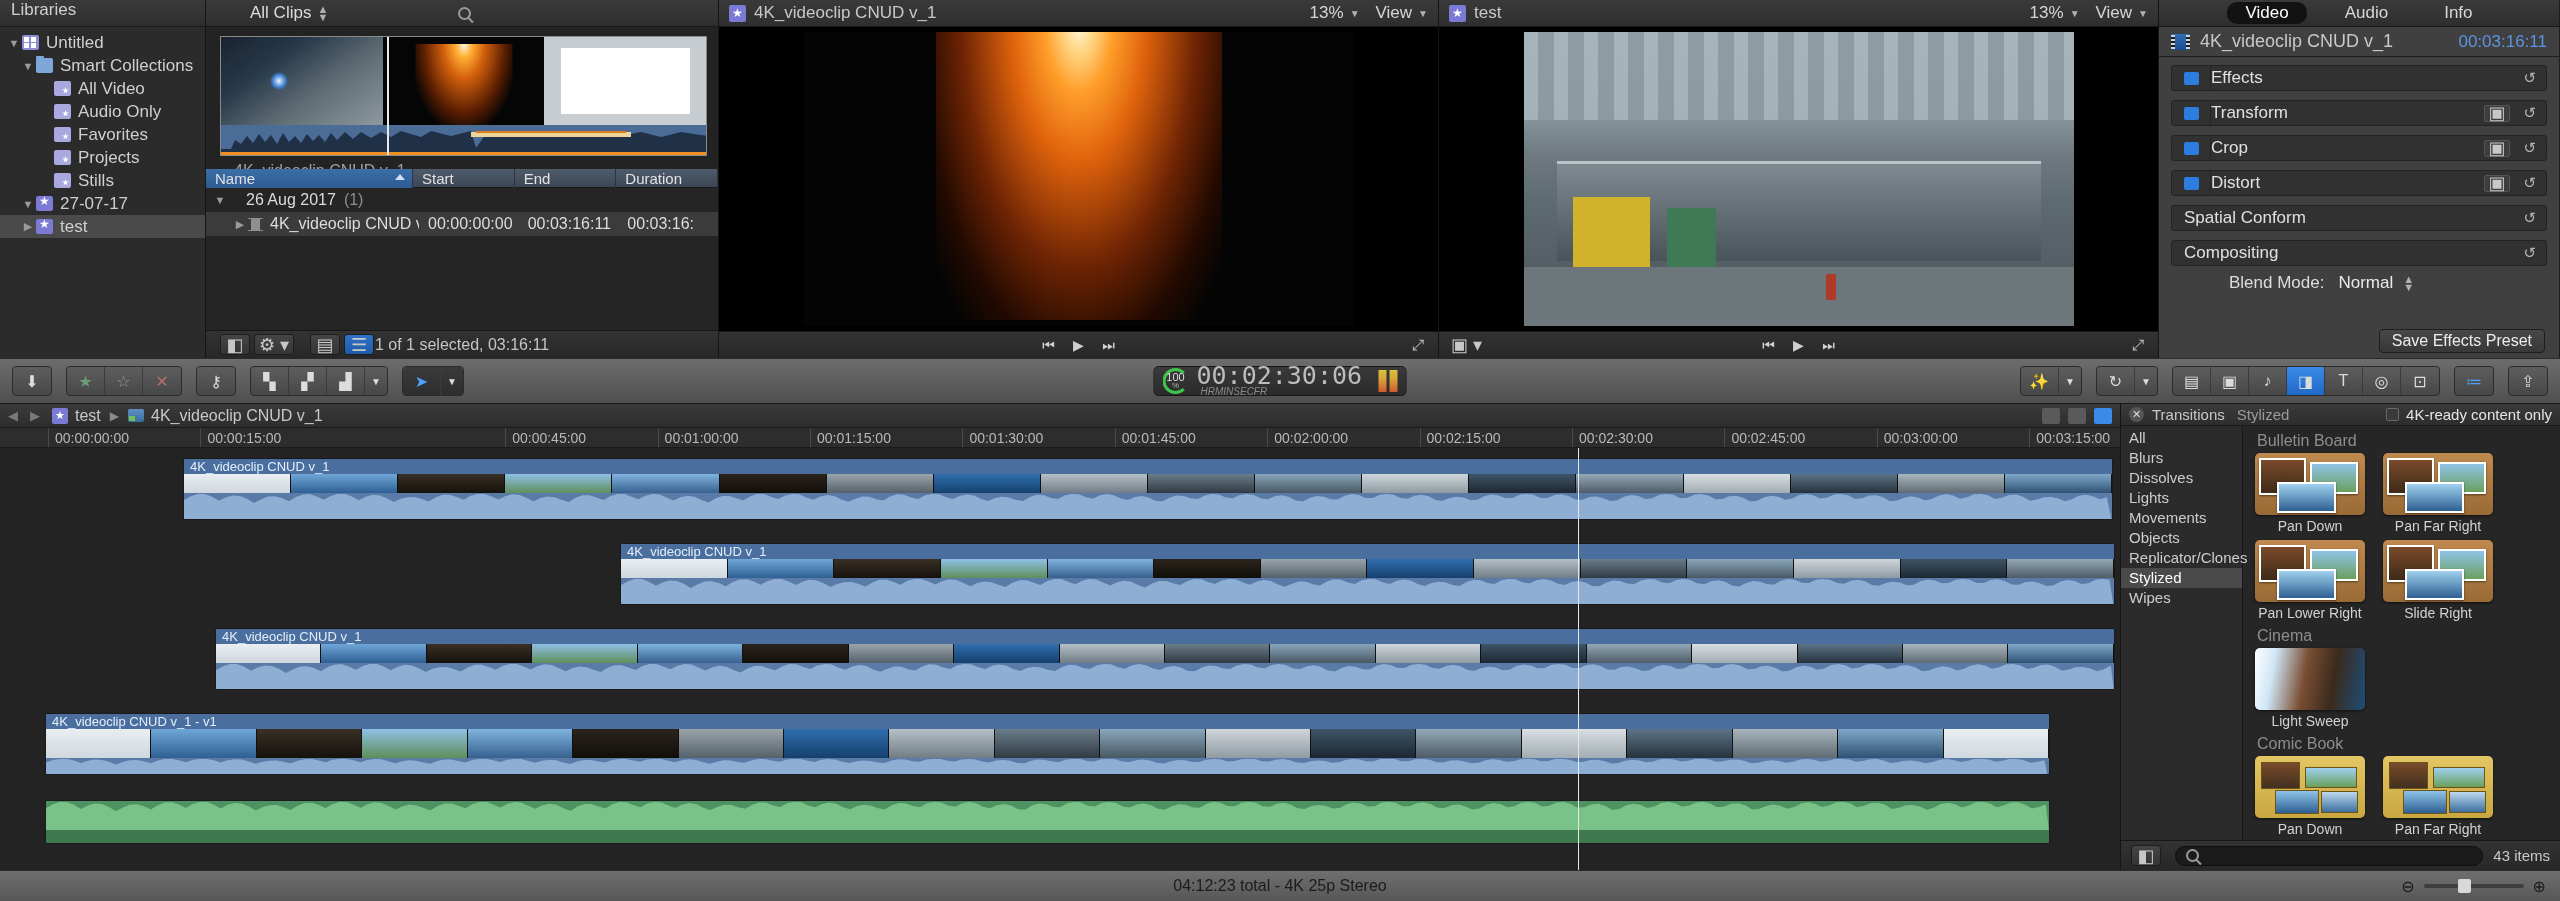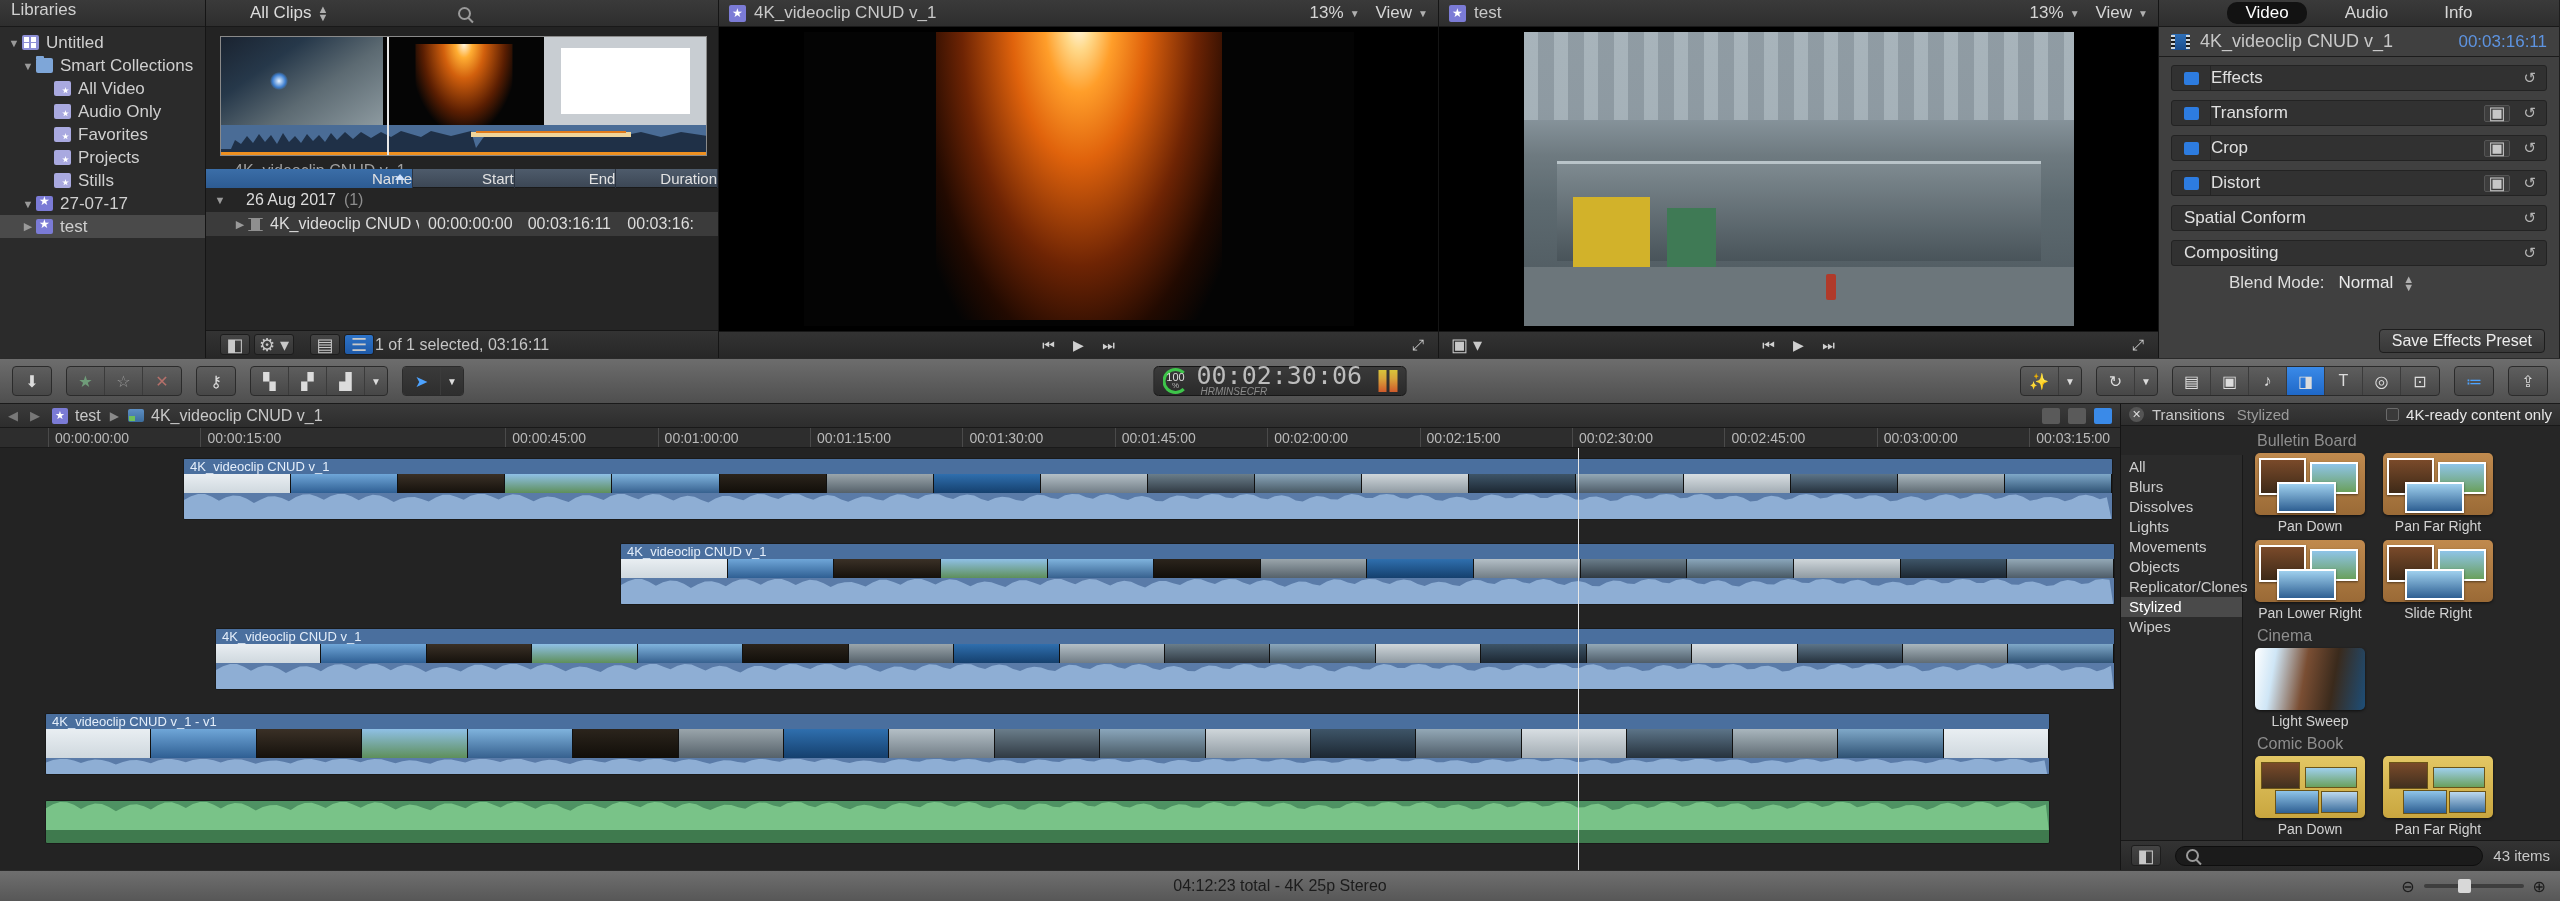--- a/index.html
+++ b/index.html
@@ -64,21 +64,21 @@
             background:radial-gradient(ellipse at 50% 0%,#fff6e0 0%,#ffae33 12%,#d2600d 30%,#5a1e02 60%,transparent 80%);}
   .f3 { background:#c8cdd2; }
   .f3:after{content:"";position:absolute;left:10%;top:12%;width:80%;height:76%;background:#fff;}
   .strip-audio { flex:1; background:#4a6c96; position:relative; }
   .strip-wave { position:absolute; left:0; right:0; bottom:3px; height:22px; }
   .strip-orange { position:absolute; left:0; right:0; bottom:0; height:3px; background:#ef9020; }
   .strip-playhead { position:absolute; top:0; bottom:0; left:166px; width:2px; background:#e8e8e8; }
   .strip-name { margin:6px 0 0 14px; font-size:16px; color:#a0a0a0; }
 
   .list-header { height:19px; background:linear-gradient(#4e5b6b,#3c4755); display:flex; align-items:center;
-                 border-bottom:1px solid #1a1a1a; font-size:15px; color:#e2e2e2;text-align:right; }
+                 border-bottom:1px solid #1a1a1a; font-size:15px; color:#e2e2e2; }
   .lh-cell { padding-left:9px; position:relative; height:19px; line-height:19px;
              border-right:1px solid #2b3340; white-space:nowrap; overflow:hidden; }
   .lh-name { width:225px; background:linear-gradient(#3b6ea8,#2e5versions); }
   .sort-arrow { position:absolute; right:7px; top:5px; width:0;height:0;
                 border-left:5px solid transparent;border-right:5px solid transparent;border-bottom:6px solid #cfe3ff; }
   .list-rows { flex:1; background:#252525; overflow:hidden; }
   .lrow { height:24px; display:flex; align-items:center; font-size:16px; color:#dcdcdc; white-space:nowrap; }
   .lrow.group { padding-left:6px; }
   .lrow.clip { background:#3b3b3b; }
   .cell { padding-left:9px; overflow:hidden; }
@@ -216,21 +216,21 @@
   
   .fx { width:440px; background:#262626; border-left:1px solid #151515; display:flex; flex-direction:column; }
   .fx-header { height:22px; background:linear-gradient(#3a3a3a,#2d2d2d); border-bottom:1px solid #191919;
                display:flex; align-items:center; padding:0 8px; font-size:15px; }
   .x-circle { width:15px;height:15px;border-radius:50%;background:#555;color:#ddd;font-size:11px;
               display:flex;align-items:center;justify-content:center;margin-right:8px; }
   .fx-sub { color:#9a9a9a; margin-left:12px; }
   .fx-4k { margin-left:auto; display:flex; align-items:center; font-size:15px; color:#e6e6e6; }
   .chkbox { width:13px;height:13px;background:#3a3a3a;border:1px solid #6a6a6a;border-radius:2px;margin-right:7px; }
   .fx-body { flex:1; display:flex; min-height:0; }
-  .fx-cats { width:122px; background:#2b2b2b; border-right:1px solid #181818; padding-top:2px;margin-top:29px; }
+  .fx-cats { width:122px; background:#2b2b2b; border-right:1px solid #181818; padding-top:2px; }
   .fx-cat { height:20px; line-height:20px; padding-left:8px; font-size:15px; color:#cdcdcd; white-space:nowrap; }
   .fx-cat.sel { background:#4a4a4a; color:#fff; }
   .fx-grid { flex:1; padding:2px 0 0 12px; overflow:hidden; position:relative; }
   .fx-group-title { font-size:16px; color:#8e8e8e; margin:4px 0 3px 2px; }
   .fx-row { display:flex; gap:18px; margin-bottom:6px; }
   .fx-item { width:110px; }
   .fx-thumb { width:110px; height:62px; border-radius:5px; overflow:hidden; position:relative;
               box-shadow:0 1px 3px rgba(0,0,0,.6); }
   .fx-cap { text-align:center; font-size:14px; color:#d2d2d2; margin-top:3px; white-space:nowrap; }
   .cork { background:linear-gradient(#c08a4e,#9a6a36); }

